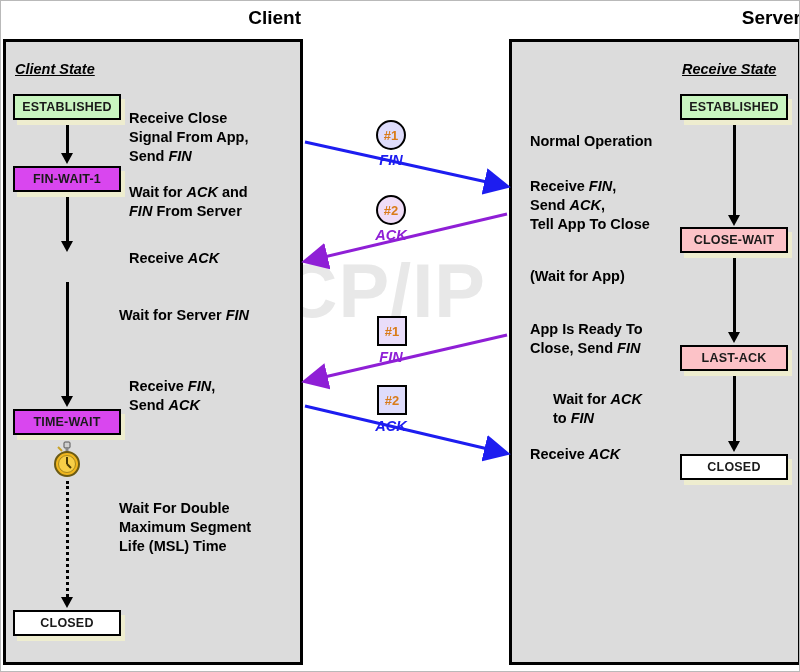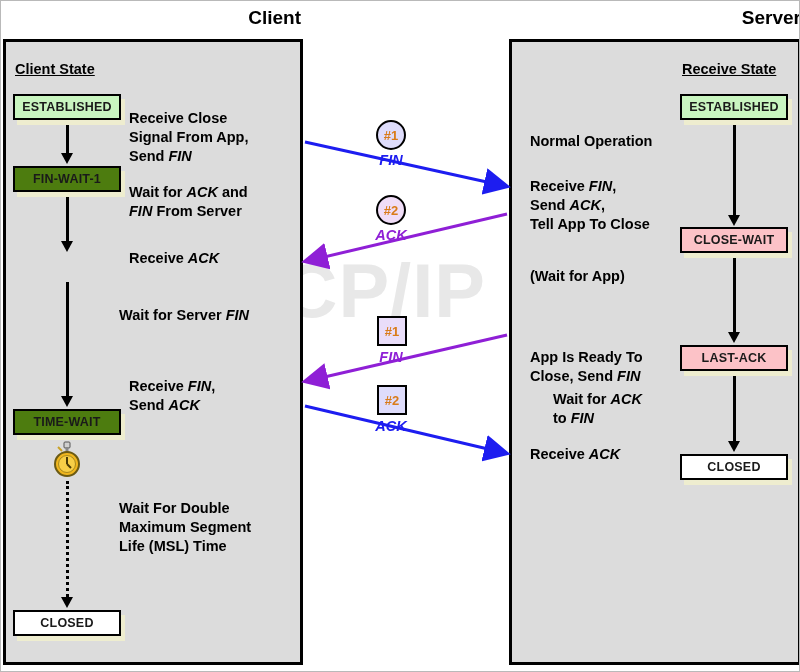--- a/index.html
+++ b/index.html
@@ -69,40 +69,41 @@
 
   
   .state-heading {
     position: absolute;
     font-size: 14.5px;
     font-weight: bold;
     text-decoration: underline;
     color: #000;
     z-index: 5;
     white-space: nowrap;
+    font-style: italic;
   }
 
   
   .state-box {
     position: absolute;
     height: 26px;
     border: 2.5px solid #000000;
     box-sizing: border-box;
     font-size: 12.5px;
     font-weight: bold;
     letter-spacing: 0.2px;
     display: flex;
     align-items: center;
     justify-content: center;
     color: #1a1a1a;
     z-index: 5;
     box-shadow: 4px 5px 0 0 #eeedcf;
   }
   .sb-green  { background: #c9f5c0; }
-  .sb-orange { background: #4d7c0f; }
+  .sb-orange { background: #d946ef; }
   .sb-pink   { background: #fcc2c7; }
   .sb-white  { background: #ffffff; }
 
   
   .varrow {
     position: absolute;
     width: 13px;
     z-index: 4;
   }
   .varrow .shaft {
@@ -258,21 +259,21 @@
     <div class="head" style="top:77px;"></div>
   </div>
   <div class="varrow" style="left:727px; top:372px; height:79px;">
     <div class="shaft" style="height:68px;"></div>
     <div class="head" style="top:68px;"></div>
   </div>
 
   <div class="txt left" style="left:529px; top:131px; width:175px;">Normal Operation</div>
   <div class="txt left" style="left:529px; top:176px; width:175px;">Receive <i>FIN</i>,<br>Send <i>ACK</i>,<br>Tell App To Close</div>
   <div class="txt left" style="left:529px; top:266px; width:175px;">(Wait for App)</div>
-  <div class="txt left" style="left:529px; top:319px; width:175px;margin-top:28px;">App Is Ready To<br>Close, Send <i>FIN</i></div>
+  <div class="txt left" style="left:529px; top:319px; width:175px;">App Is Ready To<br>Close, Send <i>FIN</i></div>
   <div class="txt left" style="left:529px; top:389px; width:175px;margin-left:23px;">Wait for <i>ACK</i><br>to <i>FIN</i></div>
   <div class="txt left" style="left:529px; top:444px; width:175px;">Receive <i>ACK</i></div>
 
   <svg class="arrows">
     <defs>
       <marker id="ah-blue" markerWidth="9" markerHeight="9" refX="7" refY="4.5" orient="auto">
         <path d="M0,0 L9,4.5 L0,9 z" fill="#1d1df0"></path>
       </marker>
       <marker id="ah-purple" markerWidth="9" markerHeight="9" refX="7" refY="4.5" orient="auto">
         <path d="M0,0 L9,4.5 L0,9 z" fill="#8f1fd6"></path>

